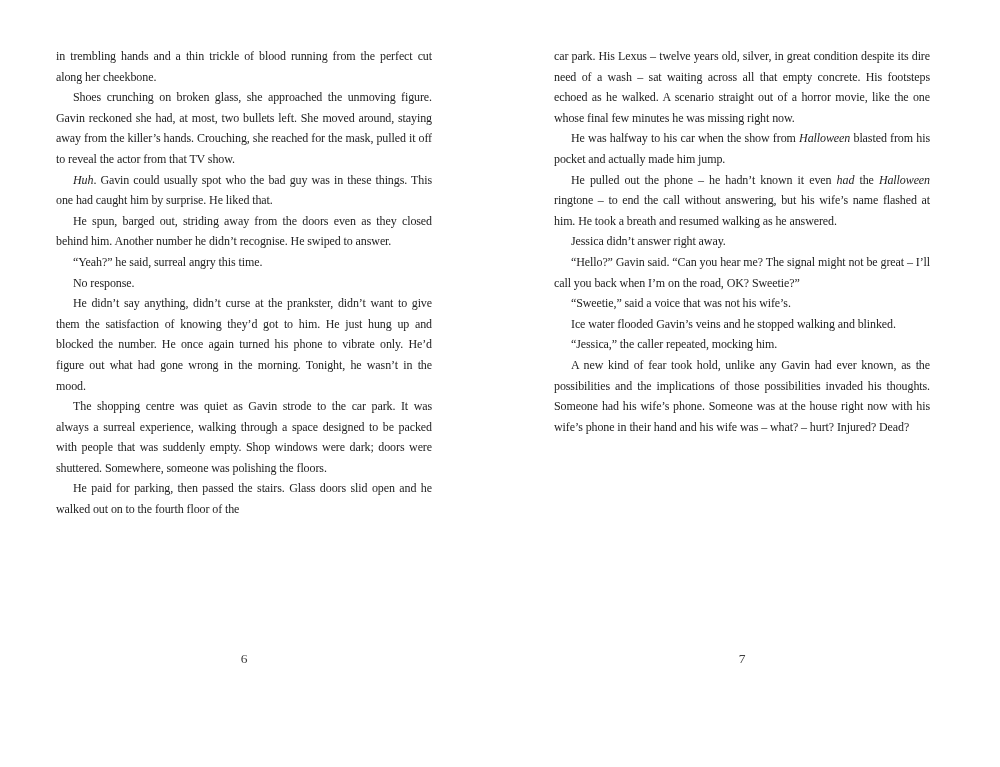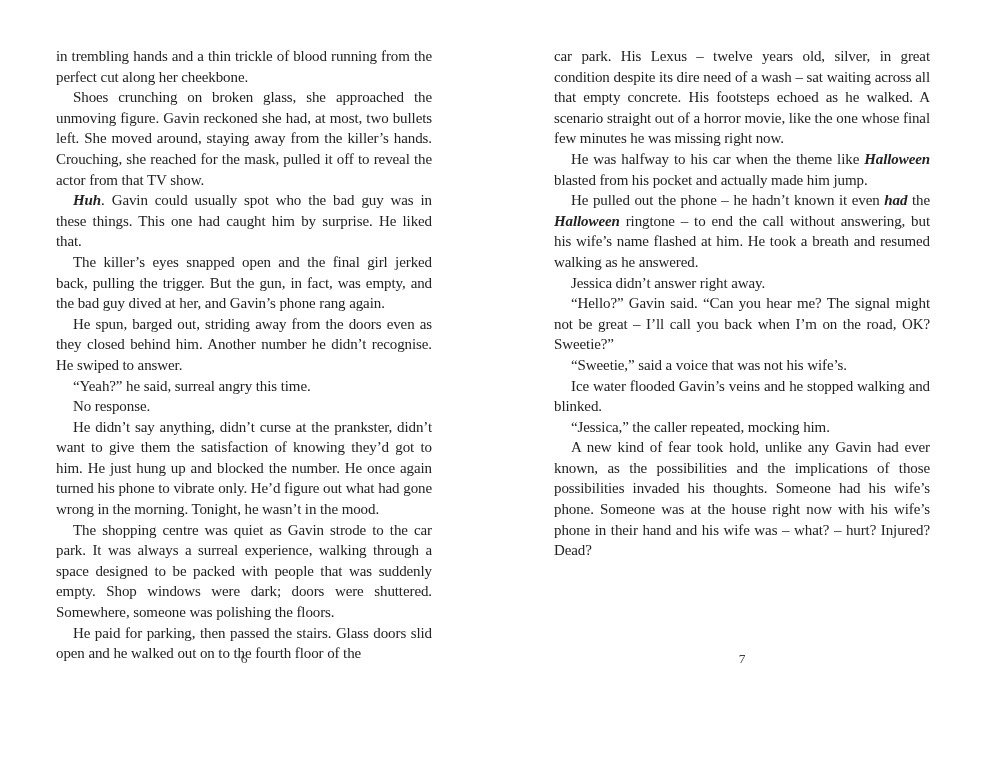--- a/index.html
+++ b/index.html
@@ -17,70 +17,69 @@
     height: 767px;
     background: #ffffff;
   }
   .page {
     position: absolute;
     top: 46px;
   }
   .page-left  { left: 56px;  width: 376px; }
   .page-right { left: 554px; width: 376px; }
   .page-text {
-    font-size: 15px;
+    font-size: 12px;
     line-height: 20.6px;
     letter-spacing: -0.1px;
     color: #222222;
     text-align: justify;
     text-justify: inter-word;
   }
   .page-text p {
     margin: 0;
     padding: 0;
   }
   .page-text p.indent { text-indent: 17px; }
-  .italic { font-style: italic; font-weight: bold; }
+  .italic { font-style: italic; }
   .page-number {
     position: absolute;
     top: 651px;
     width: 100%;
     text-align: center;
     font-size: 13.5px;
     color: #3d3d3d;
     letter-spacing: 0;
   }
 </style>
 </head>
 <body>
 
 <div class="spread">
 
   <div class="page page-left">
     <div class="page-text">
         <p><span>in trembling hands and a thin trickle of blood running from the perfect cut along her cheekbone.</span></p>
         <p class="indent"><span>Shoes crunching on broken glass, she approached the unmoving figure. Gavin reckoned she had, at most, two bullets left. She moved around, staying away from the killer’s hands. Crouching, she reached for the mask, pulled it off to reveal the actor from that TV show.</span></p>
         <p class="indent"><span class="italic">Huh</span><span>. Gavin could usually spot who the bad guy was in these things. This one had caught him by surprise. He liked that.</span></p>
-        <p class="indent"><span>The killer’s eyes snapped open and the final girl jerked back, pulling the trigger. But the gun, in fact, was empty, and the bad guy dived at her, and Gavin’s phone rang again.</span></p>
         <p class="indent"><span>He spun, barged out, striding away from the doors even as they closed behind him. Another number he didn’t recognise. He swiped to answer.</span></p>
         <p class="indent"><span>“Yeah?” he said, surreal angry this time.</span></p>
         <p class="indent"><span>No response.</span></p>
         <p class="indent"><span>He didn’t say anything, didn’t curse at the prankster, didn’t want to give them the satisfaction of knowing they’d got to him. He just hung up and blocked the number. He once again turned his phone to vibrate only. He’d figure out what had gone wrong in the morning. Tonight, he wasn’t in the mood.</span></p>
         <p class="indent"><span>The shopping centre was quiet as Gavin strode to the car park. It was always a surreal experience, walking through a space designed to be packed with people that was suddenly empty. Shop windows were dark; doors were shuttered. Somewhere, someone was polishing the floors.</span></p>
         <p class="indent"><span>He paid for parking, then passed the stairs. Glass doors slid open and he walked out on to the fourth floor of the</span></p>
       </div>
   </div>
   <div class="page page-left" style="height:767px; top:0;">
     <div class="page-number">6</div>
   </div>
 
   <div class="page page-right">
     <div class="page-text">
         <p><span>car park. His Lexus – twelve years old, silver, in great condition despite its dire need of a wash – sat waiting across all that empty concrete. His footsteps echoed as he walked. A scenario straight out of a horror movie, like the one whose final few minutes he was missing right now.</span></p>
-        <p class="indent"><span>He was halfway to his car when the theme like </span><span class="italic">Halloween</span><span> blasted from his pocket and actually made him jump.</span></p>
+        <p class="indent"><span>He was halfway to his car when the show from </span><span class="italic">Halloween</span><span> blasted from his pocket and actually made him jump.</span></p>
         <p class="indent"><span>He pulled out the phone – he hadn’t known it even </span><span class="italic">had</span><span> the </span><span class="italic">Halloween</span><span> ringtone – to end the call without answering, but his wife’s name flashed at him. He took a breath and resumed walking as he answered.</span></p>
         <p class="indent"><span>Jessica didn’t answer right away.</span></p>
         <p class="indent"><span>“Hello?” Gavin said. “Can you hear me? The signal might not be great – I’ll call you back when I’m on the road, OK? Sweetie?”</span></p>
         <p class="indent"><span>“Sweetie,” said a voice that was not his wife’s.</span></p>
         <p class="indent"><span>Ice water flooded Gavin’s veins and he stopped walking and blinked.</span></p>
         <p class="indent"><span>“Jessica,” the caller repeated, mocking him.</span></p>
         <p class="indent"><span>A new kind of fear took hold, unlike any Gavin had ever known, as the possibilities and the implications of those possibilities invaded his thoughts. Someone had his wife’s phone. Someone was at the house right now with his wife’s phone in their hand and his wife was – what? – hurt? Injured? Dead?</span></p>
       </div>
   </div>
   <div class="page page-right" style="height:767px; top:0;">

